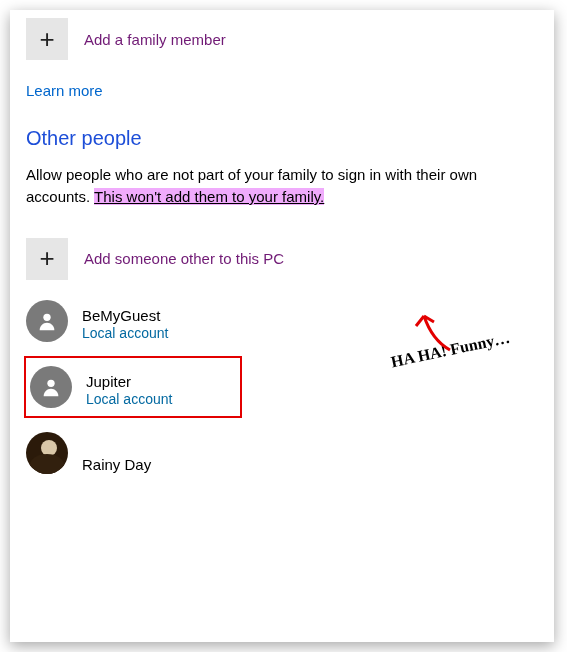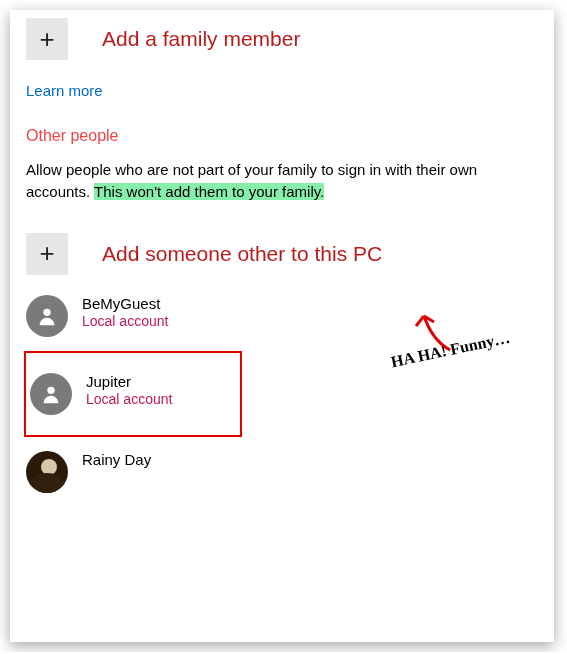--- a/index.html
+++ b/index.html
@@ -5,35 +5,35 @@
     * { box-sizing: border-box; margin: 0; padding: 0; }
     body { font-family: "Segoe UI", Tahoma, sans-serif; background:#fff; }
     .frame {
       width:544px; height:632px; margin:10px; background:#fff;
       box-shadow:0 4px 14px rgba(0,0,0,.35);
       position:relative; padding:8px 0 0 0;
     }
     h1.page-title{font-weight:400; font-size:28px; margin:0 0 14px 16px; color:#000;}
     .btn-row{display:flex; align-items:center; margin:0 0 10px 16px;}
     .plus-box{width:42px; height:42px; background:#e6e6e6; display:flex; align-items:center; justify-content:center; font-size:26px; color:#222;}
-    .btn-label{margin-left:34px; font-size:21px; color:#b91c1c;}
+    .btn-label{margin-left:16px; font-size:15px; color:#701a75;}
     a.learn{display:block; margin:22px 0 28px 16px; font-size:15px; color:#0066cc; text-decoration:none;}
-    h2.subtitle{font-weight:400; font-size:16px; margin:6px 0 14px 16px; color:#ef4444;}
+    h2.subtitle{font-weight:400; font-size:20px; margin:6px 0 14px 16px; color:#1d4ed8;}
     p.desc{font-size:15px; line-height:1.45; margin:0 16px 30px 16px; color:#000;}
-    .hl{background:#86efac;}
-    .user-row{display:flex; align-items:flex-start; margin:0 0 10px 16px; padding:4px 0;}
+    .hl{background:#f0abfc;text-decoration:underline;}
+    .user-row{display:flex; align-items:flex-end; margin:0 0 10px 16px; padding:4px 0;}
     .avatar{width:42px; height:42px; border-radius:50%; background:#7a7a7a; display:flex; align-items:center; justify-content:center;}
     .avatar svg{width:22px; height:22px; fill:#fff;}
     .avatar.photo{background:#2b1a0a; overflow:hidden; position:relative;}
     .avatar.photo::before{content:""; position:absolute; width:16px; height:16px; border-radius:50%; background:#d9c7a8; top:8px; left:15px;}
     .avatar.photo::after{content:""; position:absolute; width:34px; height:22px; border-radius:50% 50% 0 0; background:#32200e; top:22px; left:4px;}
     .user-meta{margin-left:14px;}
     .user-name{font-size:15px; color:#000; line-height:1.2;}
-    .user-sub{font-size:14px; color:#be185d; line-height:1.2;}
-    .sel{border:2px solid #e30000; padding:20px 6px;}
+    .user-sub{font-size:14px; color:#0369a1; line-height:1.2;}
+    .sel{border:2px solid #e30000; padding:8px 6px;}
     .sel .plus-box, .sel .avatar{margin-left:-2px;}
     .annotation{position:absolute; left:380px; top:331px; transform:rotate(-12deg); font-family:"Comic Sans MS","Segoe Script",cursive; font-weight:bold; font-size:16px; color:#000;}
     .arrow{position:absolute; left:402px; top:296px; pointer-events:none;}
   </style>
 </head>
 <body>
 
 <div class="frame">
 
 

